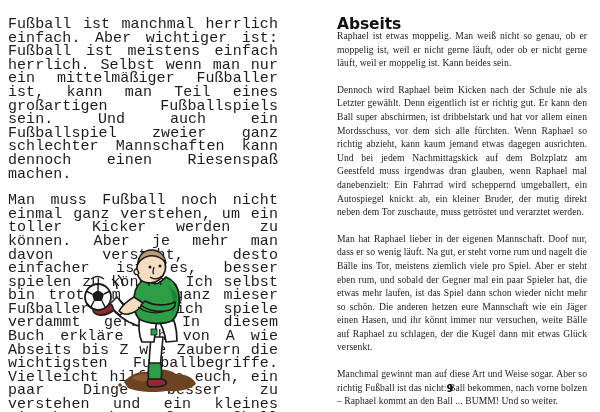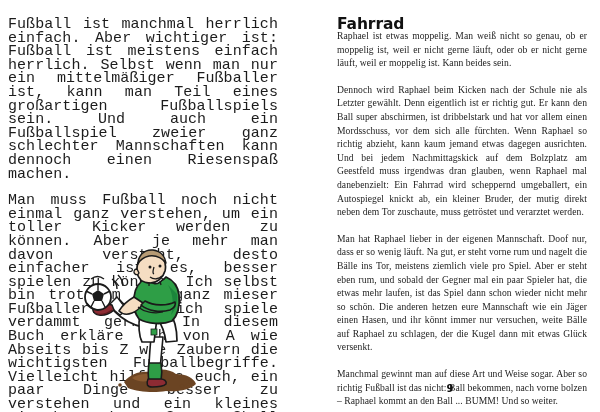--- a/index.html
+++ b/index.html
@@ -193,21 +193,21 @@
           <path d="M13 34 C17 31 22 31 26 34" fill="none" stroke="#1a1a1a" stroke-width="1.4"></path>
           <path d="M34 34 C37 36 39 40 39 44" fill="none" stroke="#1a1a1a" stroke-width="1.4"></path>
           <path d="M40 30 C43 33 45 37 45 41" fill="none" stroke="#1a1a1a" stroke-width="1.4"></path>
         </g>
       </svg>
     </div>
   </div>
 
   <div class="page-right">
 
-    <h1 class="chapter-title">Fahrrad</h1>
+    <h1 class="chapter-title">Abseits</h1>
 
     <div class="right-textblock">
       <p>Raphael ist etwas moppelig. Man weiß nicht so genau, ob er moppelig ist, weil er nicht gerne läuft, oder ob er nicht gerne läuft, weil er moppelig ist. Kann beides sein.</p>
       <p>Dennoch wird Raphael beim Kicken nach der Schule nie als Letzter gewählt. Denn eigentlich ist er richtig gut. Er kann den Ball super abschirmen, ist dribbelstark und hat vor allem einen Mordsschuss, vor dem sich alle fürchten. Wenn Raphael so richtig abzieht, kann kaum jemand etwas dagegen ausrichten. Und bei jedem Nachmittagskick auf dem Bolzplatz am Geestfeld muss irgendwas dran glauben, wenn Raphael mal danebenzielt: Ein Fahrrad wird scheppernd umgeballert, ein Autospiegel knickt ab, ein kleiner Bruder, der mutig direkt neben dem Tor zuschaute, muss getröstet und verarztet werden.</p>
       <p>Man hat Raphael lieber in der eigenen Mannschaft. Doof nur, dass er so wenig läuft. Na gut, er steht vorne rum und nagelt die Bälle ins Tor, meistens ziemlich viele pro Spiel. Aber er steht eben rum, und sobald der Gegner mal ein paar Spieler hat, die etwas mehr laufen, ist das Spiel dann schon wieder nicht mehr so schön. Die anderen hetzen eure Mannschaft wie ein Jäger einen Hasen, und ihr könnt immer nur versuchen, weite Bälle auf Raphael zu schlagen, der die Kugel dann mit etwas Glück versenkt.</p>
       <p>Manchmal gewinnt man auf diese Art und Weise sogar. Aber so richtig Fußball ist das nicht: Ball bekommen, nach vorne bolzen – Raphael kommt an den Ball ... BUMM! Und so weiter.</p>
 
     </div>
 
     <div class="page-number">9</div>

